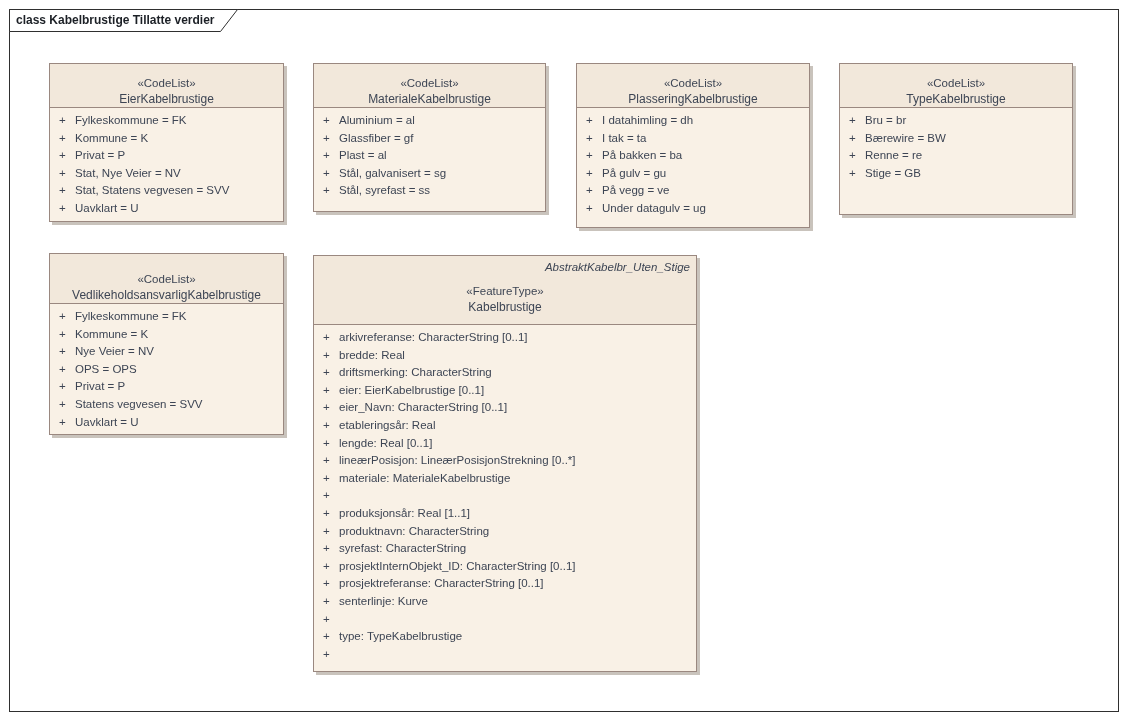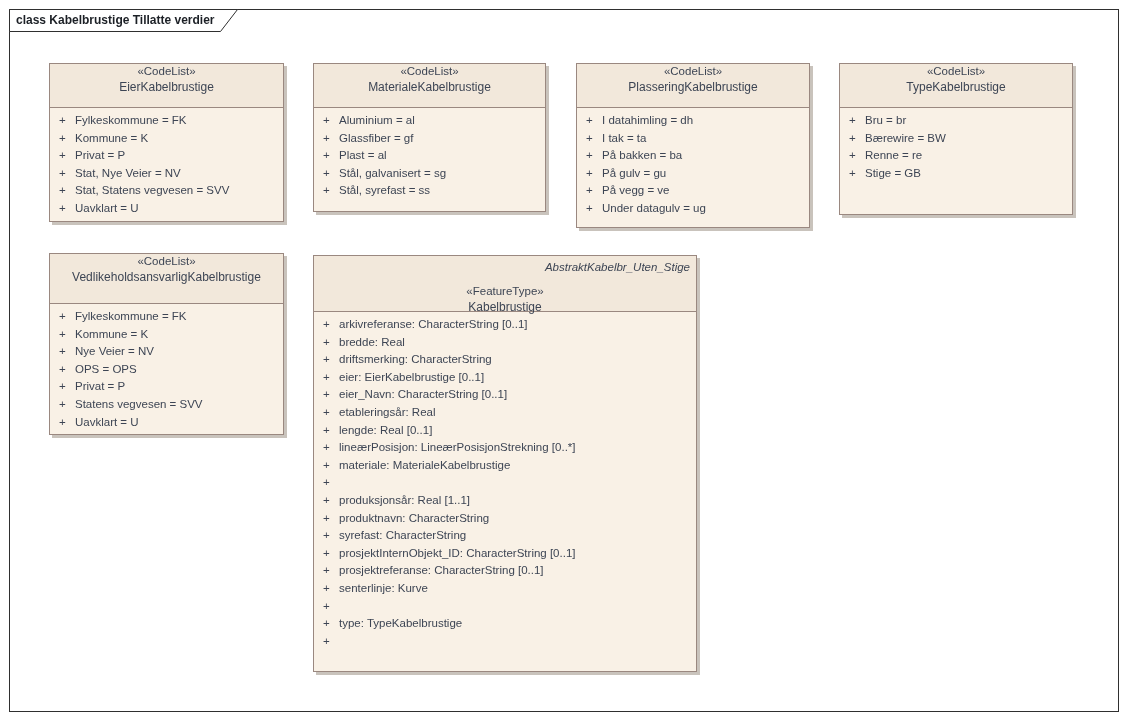--- a/index.html
+++ b/index.html
@@ -48,21 +48,21 @@
     box-shadow: 3px 3px 0 0 var(--shadow);
     color: var(--text);
   }
   .box-header {
     box-sizing: border-box;
     background: var(--header-fill);
     border-bottom: 1px solid var(--box-border);
     display: flex;
     flex-direction: column;
     align-items: center;
-    justify-content: flex-start;
+    justify-content: flex-end;
     font-size: 11.5px;
     line-height: 15px;
   }
   .uml-box.featuretype .box-header {
     justify-content: flex-start;
   }
   .annotation {
     width: 100%;
     box-sizing: border-box;
     text-align: right;
@@ -282,21 +282,21 @@
   </div>
 
   <div class="attr-row">
     <span class="attr-vis">+</span>
     <span class="attr-text">Uavklart = U</span>
   </div>
 </div>
   </div>
 
   <div class="uml-box featuretype" style="left: 313px; top: 255px; width: 384px; height: 417px;">
-    <div class="box-header" style="height: 56px;">
+    <div class="box-header" style="height: 69px;">
       <div class="annotation">AbstraktKabelbr_Uten_Stige</div>
       <div class="stereotype">«FeatureType»</div>
       <div class="class-name">Kabelbrustige</div>
     </div>
     <div class="box-attrs">
   <div class="attr-row">
     <span class="attr-vis">+</span>
     <span class="attr-text">arkivreferanse: CharacterString [0..1]</span>
   </div>
 

